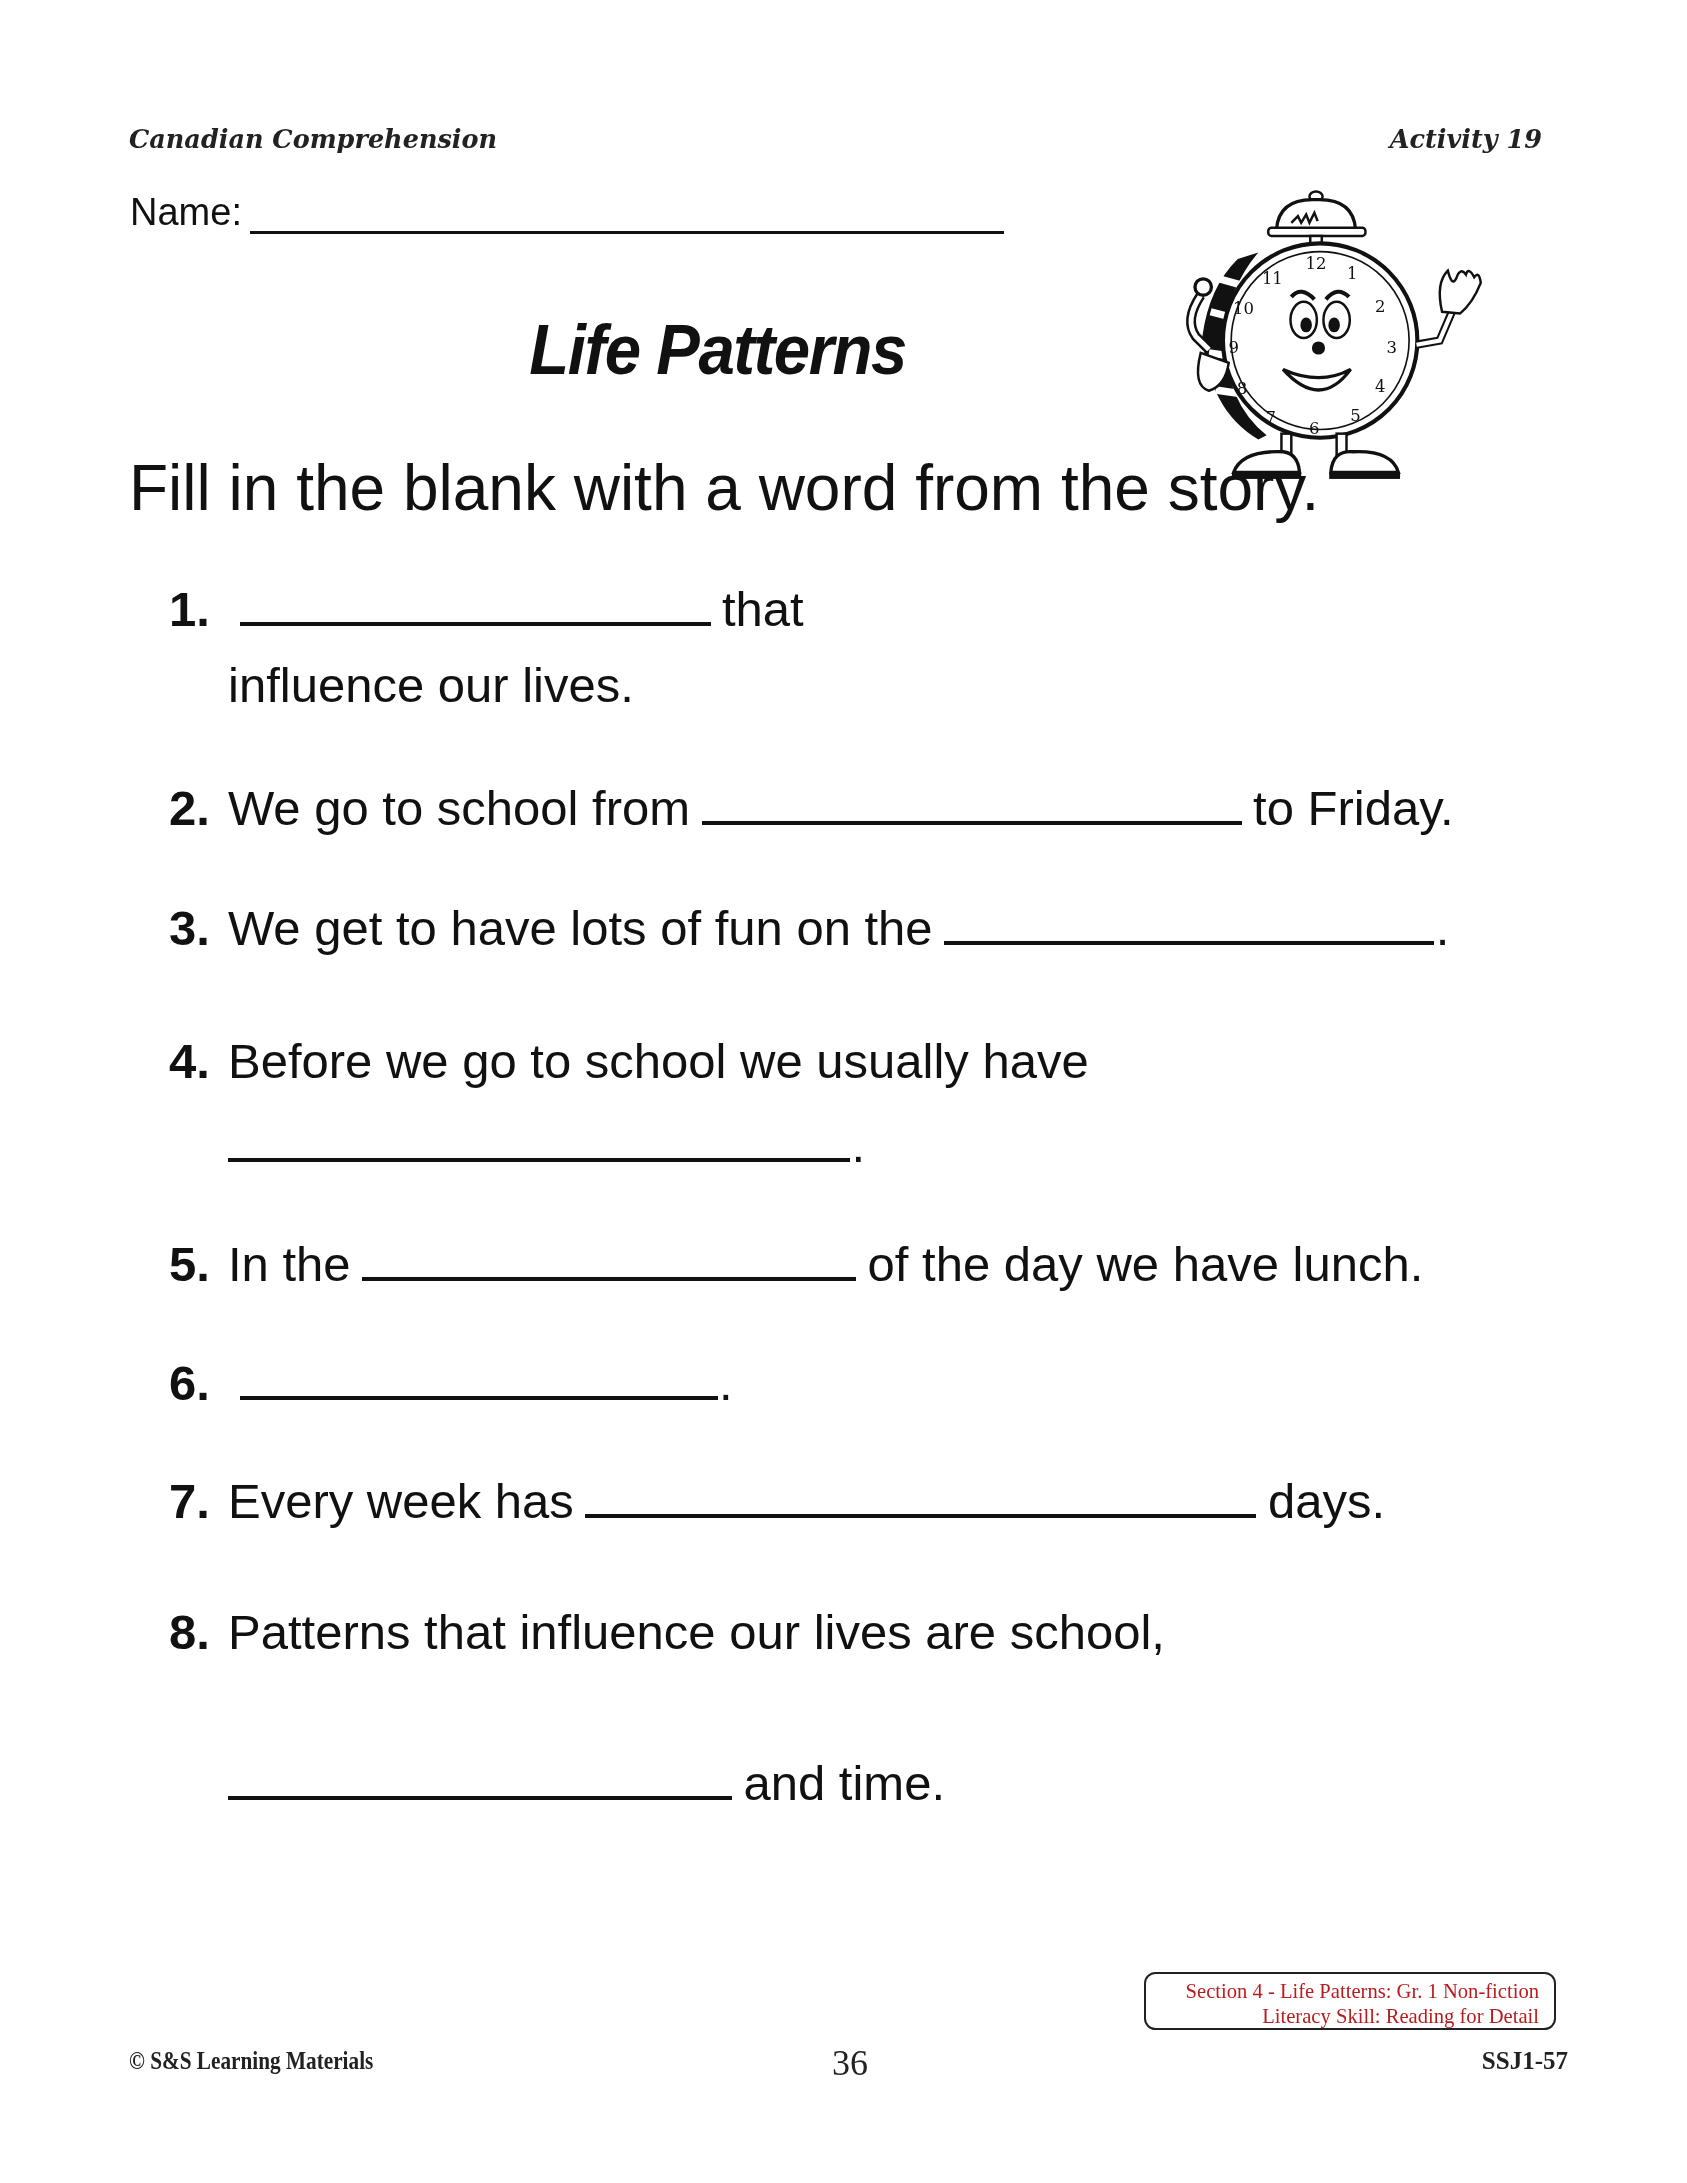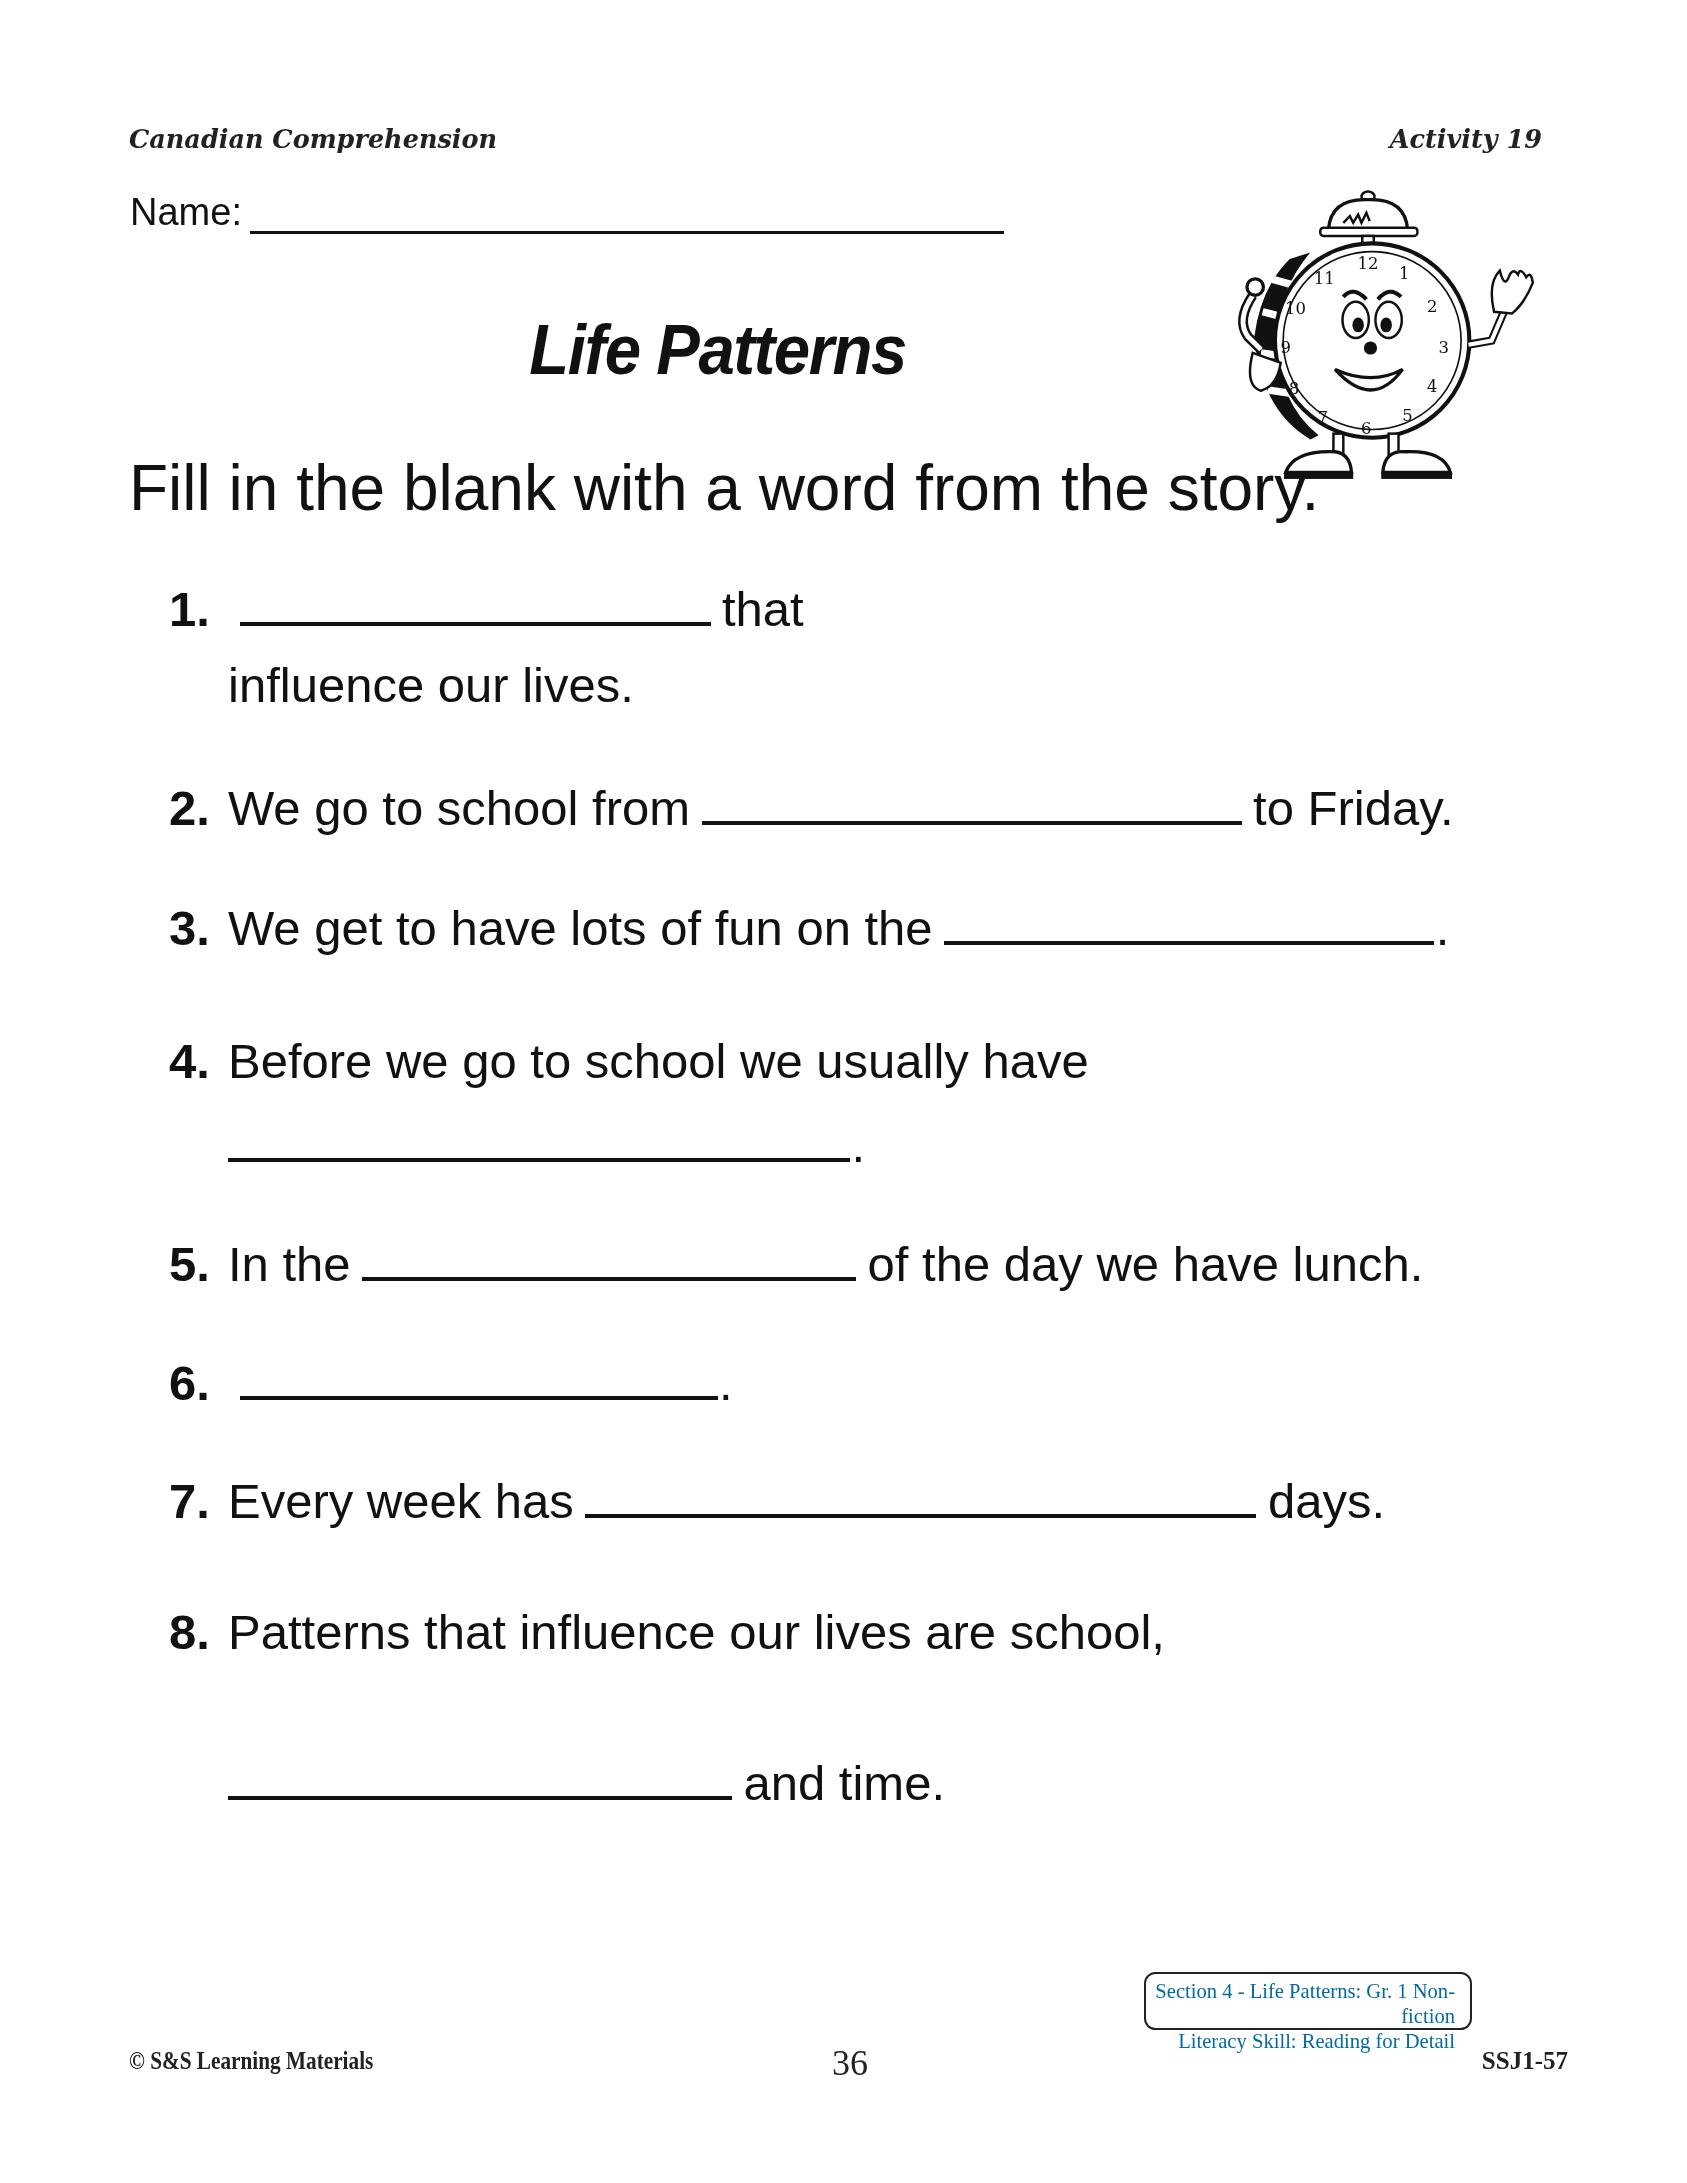--- a/index.html
+++ b/index.html
@@ -9,39 +9,39 @@
   .name-row { left:130px; top:191px; font-family:"Liberation Sans", sans-serif; font-size:38px; display:flex; align-items:flex-end; }
   .name-row .line { display:inline-block; width:754px; border-bottom:3.3px solid #111; margin-left:8.2px; height:30px; }
   .title { left:0; width:1452px; top:309px; text-align:center; font-family:"Liberation Sans", sans-serif; font-weight:bold; font-style:italic; font-size:71px; letter-spacing:-1.6px; padding-left:0; }
   .title span { display:inline-block; transform:scaleX(0.92); margin-left:-16.5px; }
   .instr { left:129px; top:451px; font-family:"Liberation Sans", sans-serif; font-size:64px; }
   .q { position:absolute; left:169px; font-family:"Liberation Sans", sans-serif; font-size:49px; white-space:nowrap; display:flex; align-items:baseline; }
   .q .num { font-weight:bold; width:59px; display:inline-block; }
   .blank { display:inline-block; border-bottom:4.1px solid #111; height:8.2px; margin:0 11.5px; vertical-align:baseline; }
   .cont { position:absolute; left:228px; font-family:"Liberation Sans", sans-serif; font-size:49px; white-space:nowrap; display:flex; align-items:baseline; }
   .cont .blank { margin-left:0; }
-  .infobox { left:1144px; top:1972px; width:328px; height:58px; border:2.5px solid #222; border-radius:11.5px; font-family:"Liberation Serif", serif; font-size:20.6px; text-align:right; padding:5px 15px 0 0; box-sizing:border-box; line-height:25px; color:#0369a1; }
+  .infobox { left:1144px; top:1972px; width:412px; height:58px; border:2.5px solid #222; border-radius:11.5px; font-family:"Liberation Serif", serif; font-size:20.6px; text-align:right; padding:5px 15px 0 0; box-sizing:border-box; line-height:25px; color:#b91c1c; }
   .foot { font-family:"Liberation Serif", serif; font-size:25px; color:#222; top:2047px; }
   .foot.bold { font-weight:bold; }
 </style>
 </head>
 <body>
 
 <div class="abs hdr" style="left:129px; top:124px;">Canadian Comprehension</div>
 <div class="abs hdr" style="right:145px; top:124px;">Activity 19</div>
 
 <div class="abs name-row">
   <span>Name</span>
     <span style="font-weight:normal">:</span>
   <span class="line"></span>
 </div>
 
 <div class="abs title"><span>Life Patterns</span></div>
 
-<div class="abs" style="left:1228px; top:188px; width:313px; height:301px;">
+<div class="abs" style="left:1176px; top:188px; width:313px; height:301px;">
   <svg width="313" height="301" viewBox="0 0 380 365">
 
     <ellipse cx="170" cy="10" rx="8" ry="6" fill="#fff" stroke="#111" stroke-width="3"></ellipse>
     <path d="M122 50 Q125 12 170 14 Q215 12 218 50 Z" fill="#fff" stroke="#111" stroke-width="4"></path>
     <path d="M140 42 l8 -8 l4 8 l6 -10 l4 10 l6 -12 l4 10" fill="none" stroke="#111" stroke-width="3"></path>
     <rect x="112" y="48" width="118" height="10" rx="4" fill="#fff" stroke="#111" stroke-width="3"></rect>
     <rect x="163" y="58" width="14" height="12" fill="#fff" stroke="#111" stroke-width="3"></rect>
 
     <path d="M75 86 Q40 120 32 180 Q40 270 100 305 L110 300 Q60 260 58 180 Q64 120 100 78 Z" fill="#111"></path>
     <path d="M52 110 L95 122 M42 150 L80 160 M40 200 L74 205 M48 245 L82 250" stroke="#fff" stroke-width="9"></path>

